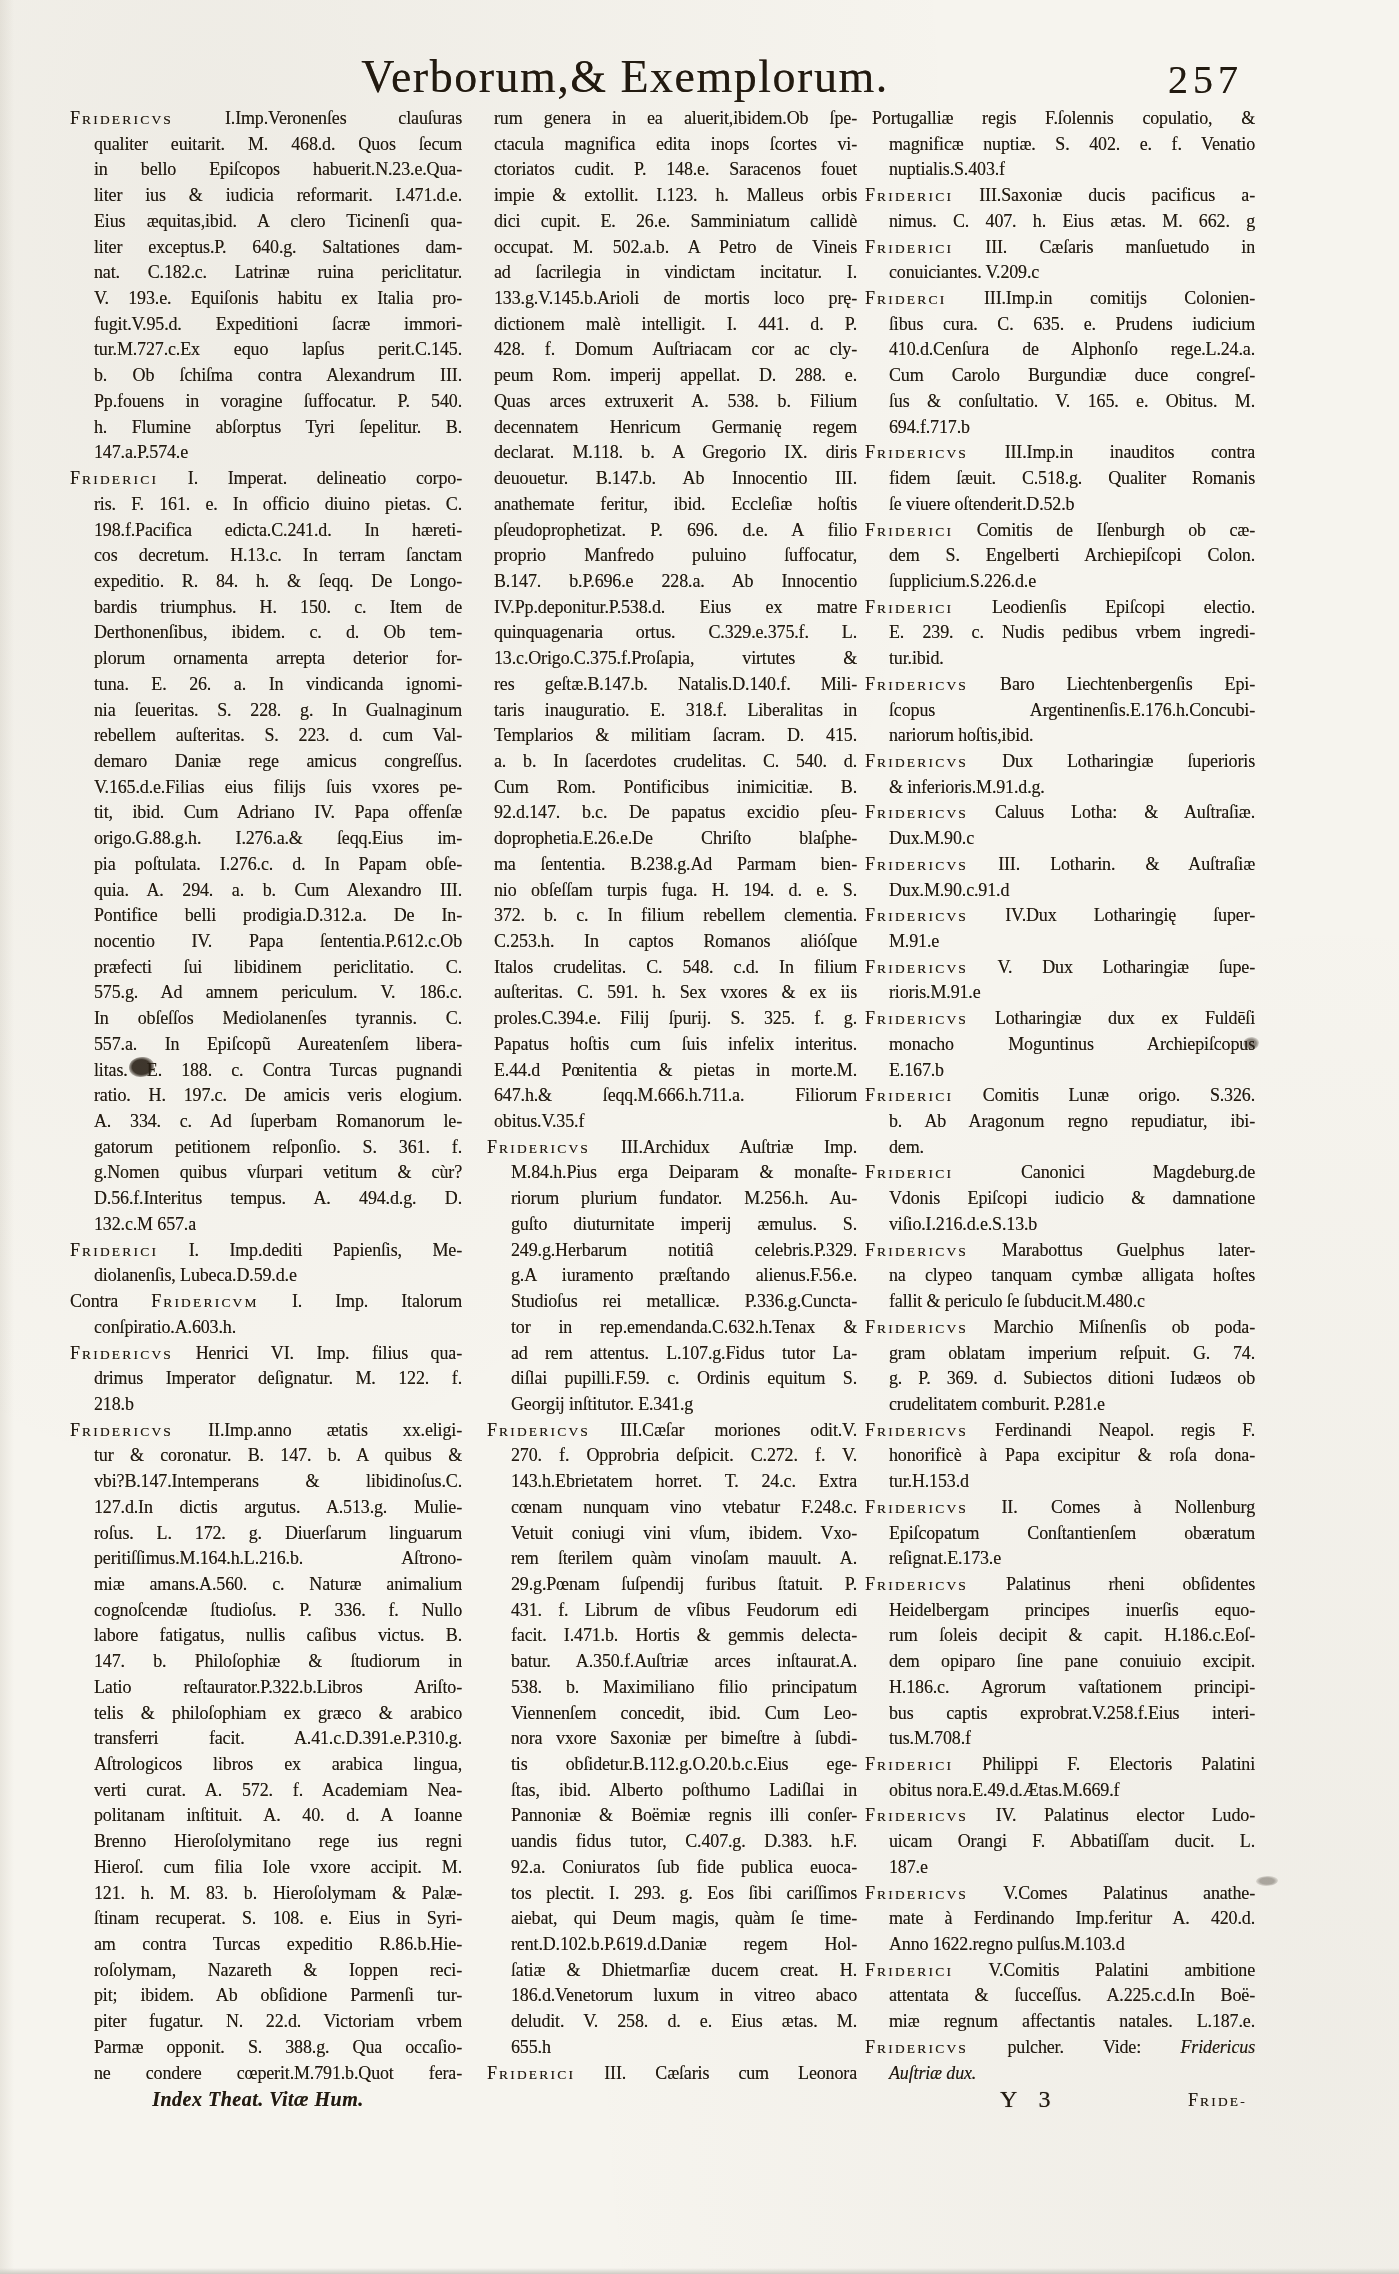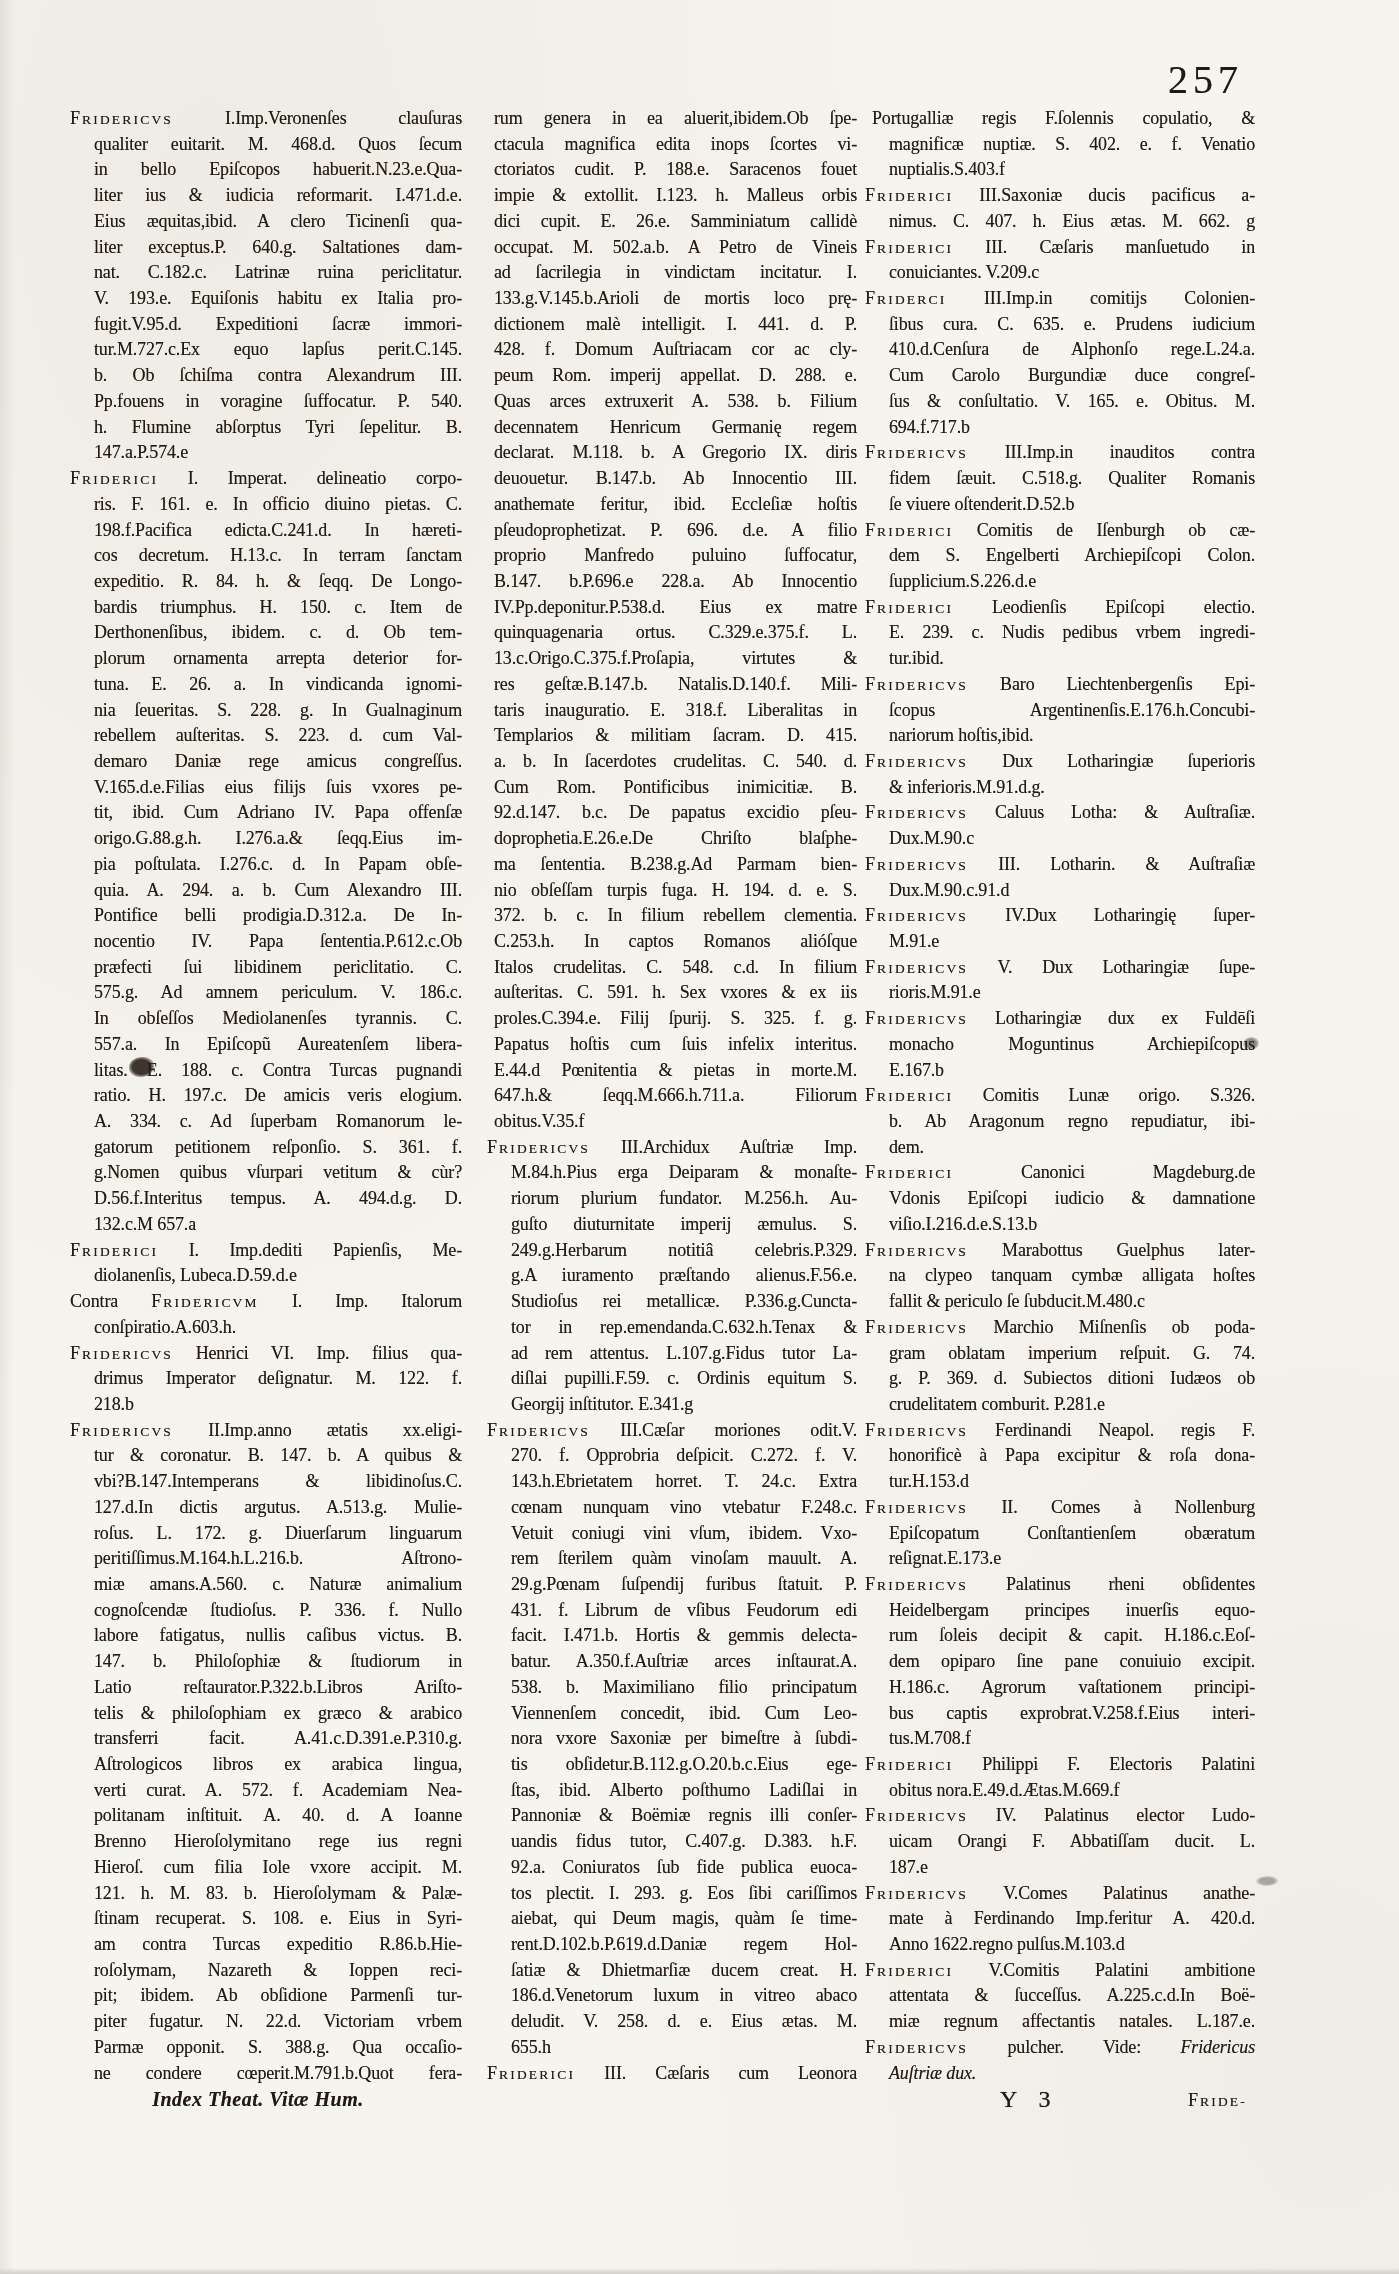--- a/index.html
+++ b/index.html
@@ -66,20 +66,21 @@
     background:radial-gradient(ellipse,#261d13 45%,rgba(38,29,19,.25) 72%,transparent 78%);}
   #blot3{left:1256px;top:1876px;width:22px;height:10px;opacity:.35;
     background:radial-gradient(ellipse,#261d13 45%,rgba(38,29,19,.25) 72%,transparent 78%);}
 </style>
 </head>
 <body>
 
 <div class="page">
   <div class="scan-edge-bottom"></div>
 
+  <div class="header-title">Verborum,&amp; Exemplorum.</div>
   <div class="page-number">257</div>
 
   <div class="col" id="col1">
       <div class="ln ih js"><span class="hw">F<span class="hwt">RIDERICVS</span></span> I.Imp.Veronenſes clauſuras</div>
       <div class="ln ic js">qualiter euitarit. M. 468.d. Quos ſecum</div>
       <div class="ln ic js">in bello Epiſcopos habuerit.N.23.e.Qua-</div>
       <div class="ln ic js">liter ius &amp; iudicia reformarit. I.471.d.e.</div>
       <div class="ln ic js">Eius æquitas,ibid. A clero Ticinenſi qua-</div>
       <div class="ln ic js">liter exceptus.P. 640.g. Saltationes dam-</div>
       <div class="ln ic js">nat. C.182.c. Latrinæ ruina periclitatur.</div>
@@ -150,21 +151,21 @@
       <div class="ln ic js">am contra Turcas expeditio R.86.b.Hie-</div>
       <div class="ln ic js">roſolymam, Nazareth &amp; Ioppen reci-</div>
       <div class="ln ic js">pit; ibidem. Ab obſidione Parmenſi tur-</div>
       <div class="ln ic js">piter fugatur. N. 22.d. Victoriam vrbem</div>
       <div class="ln ic js">Parmæ opponit. S. 388.g. Qua occaſio-</div>
       <div class="ln ic js">ne condere cœperit.M.791.b.Quot fera-</div>
     </div>
   <div class="col" id="col2">
       <div class="ln ir js">rum genera in ea aluerit,ibidem.Ob ſpe-</div>
       <div class="ln ir js">ctacula magnifica edita inops ſcortes vi-</div>
-      <div class="ln ir js">ctoriatos cudit. P. 188.e. Saracenos fouet</div>
+      <div class="ln ir js">ctoriatos cudit. P. 148.e. Saracenos fouet</div>
       <div class="ln ir js">impie &amp; extollit. I.123. h. Malleus orbis</div>
       <div class="ln ir js">dici cupit. E. 26.e. Samminiatum callidè</div>
       <div class="ln ir js">occupat. M. 502.a.b. A Petro de Vineis</div>
       <div class="ln ir js">ad ſacrilegia in vindictam incitatur. I.</div>
       <div class="ln ir js">133.g.V.145.b.Arioli de mortis loco prę-</div>
       <div class="ln ir js">dictionem malè intelligit. I. 441. d. P.</div>
       <div class="ln ir js">428. f. Domum Auſtriacam cor ac cly-</div>
       <div class="ln ir js">peum Rom. imperij appellat. D. 288. e.</div>
       <div class="ln ir js">Quas arces extruxerit A. 538. b. Filium</div>
       <div class="ln ir js">decennatem Henricum Germanię regem</div>

